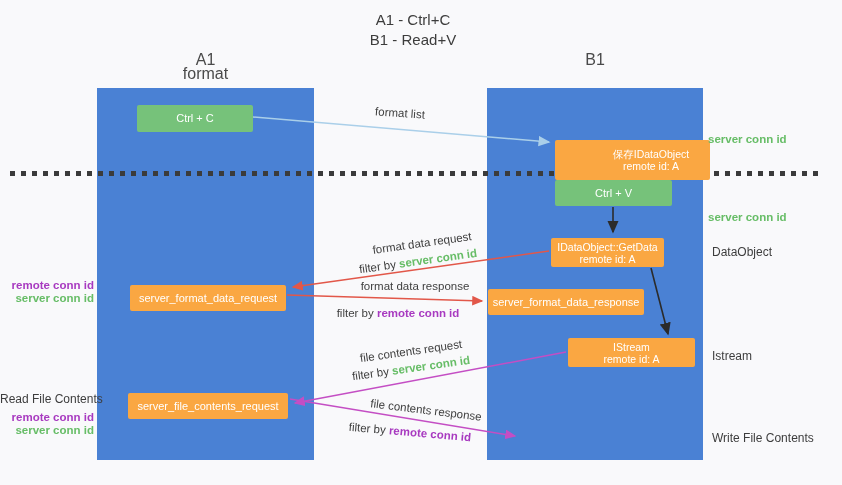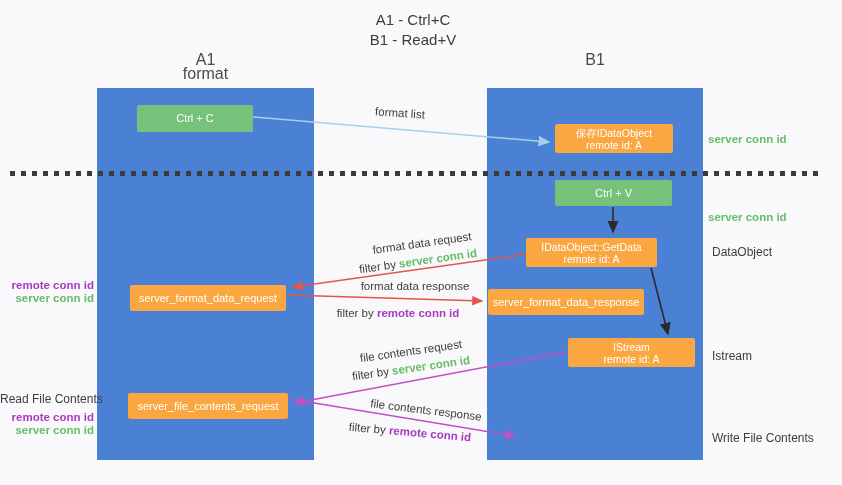--- a/index.html
+++ b/index.html
@@ -85,30 +85,30 @@
     <path d="M287,295 L482,301" stroke="#e25749" stroke-width="1.4" fill="none" marker-end="url(#m-red)"></path>
     <path d="M651,268 L668,334" stroke="#2b2b2b" stroke-width="1.6" fill="none" marker-end="url(#m-black)"></path>
     <path d="M566,352 L295,403" stroke="#c44ec4" stroke-width="1.4" fill="none" marker-end="url(#m-magenta)"></path>
     <path d="M290,399 L515,436" stroke="#c44ec4" stroke-width="1.4" fill="none" marker-end="url(#m-magenta)"></path>
   </svg>
 
   <div class="node green" style="left:137px;top:105px;width:116px;height:27px;">
     <span>Ctrl + C</span>
   </div>
 
-  <div class="node orange" style="left:555px;top:124px;width:118px;height:29px;font-size:10.5px;line-height:12px;">
+  <div class="node orange" style="left:555px;top:140px;width:118px;height:40px;font-size:10.5px;line-height:12px;padding-left:37px;">
     <span>保存IDataObject</span>
     <span>remote id: A</span>
   </div>
 
   <div class="node green" style="left:555px;top:180px;width:117px;height:26px;">
     <span>Ctrl + V</span>
   </div>
 
-  <div class="node orange" style="left:526px;top:238px;width:131px;height:29px;font-size:10.5px;line-height:12px;">
+  <div class="node orange" style="left:551px;top:238px;width:113px;height:29px;font-size:10.5px;line-height:12px;">
     <span>IDataObject::GetData</span>
     <span>remote id: A</span>
   </div>
 
   <div class="node orange" style="left:130px;top:277px;width:156px;height:26px;margin-top:8px;">
     <span>server_format_data_request</span>
   </div>
 
   <div class="node orange" style="left:488px;top:289px;width:156px;height:26px;">
     <span>server_format_data_response</span>

